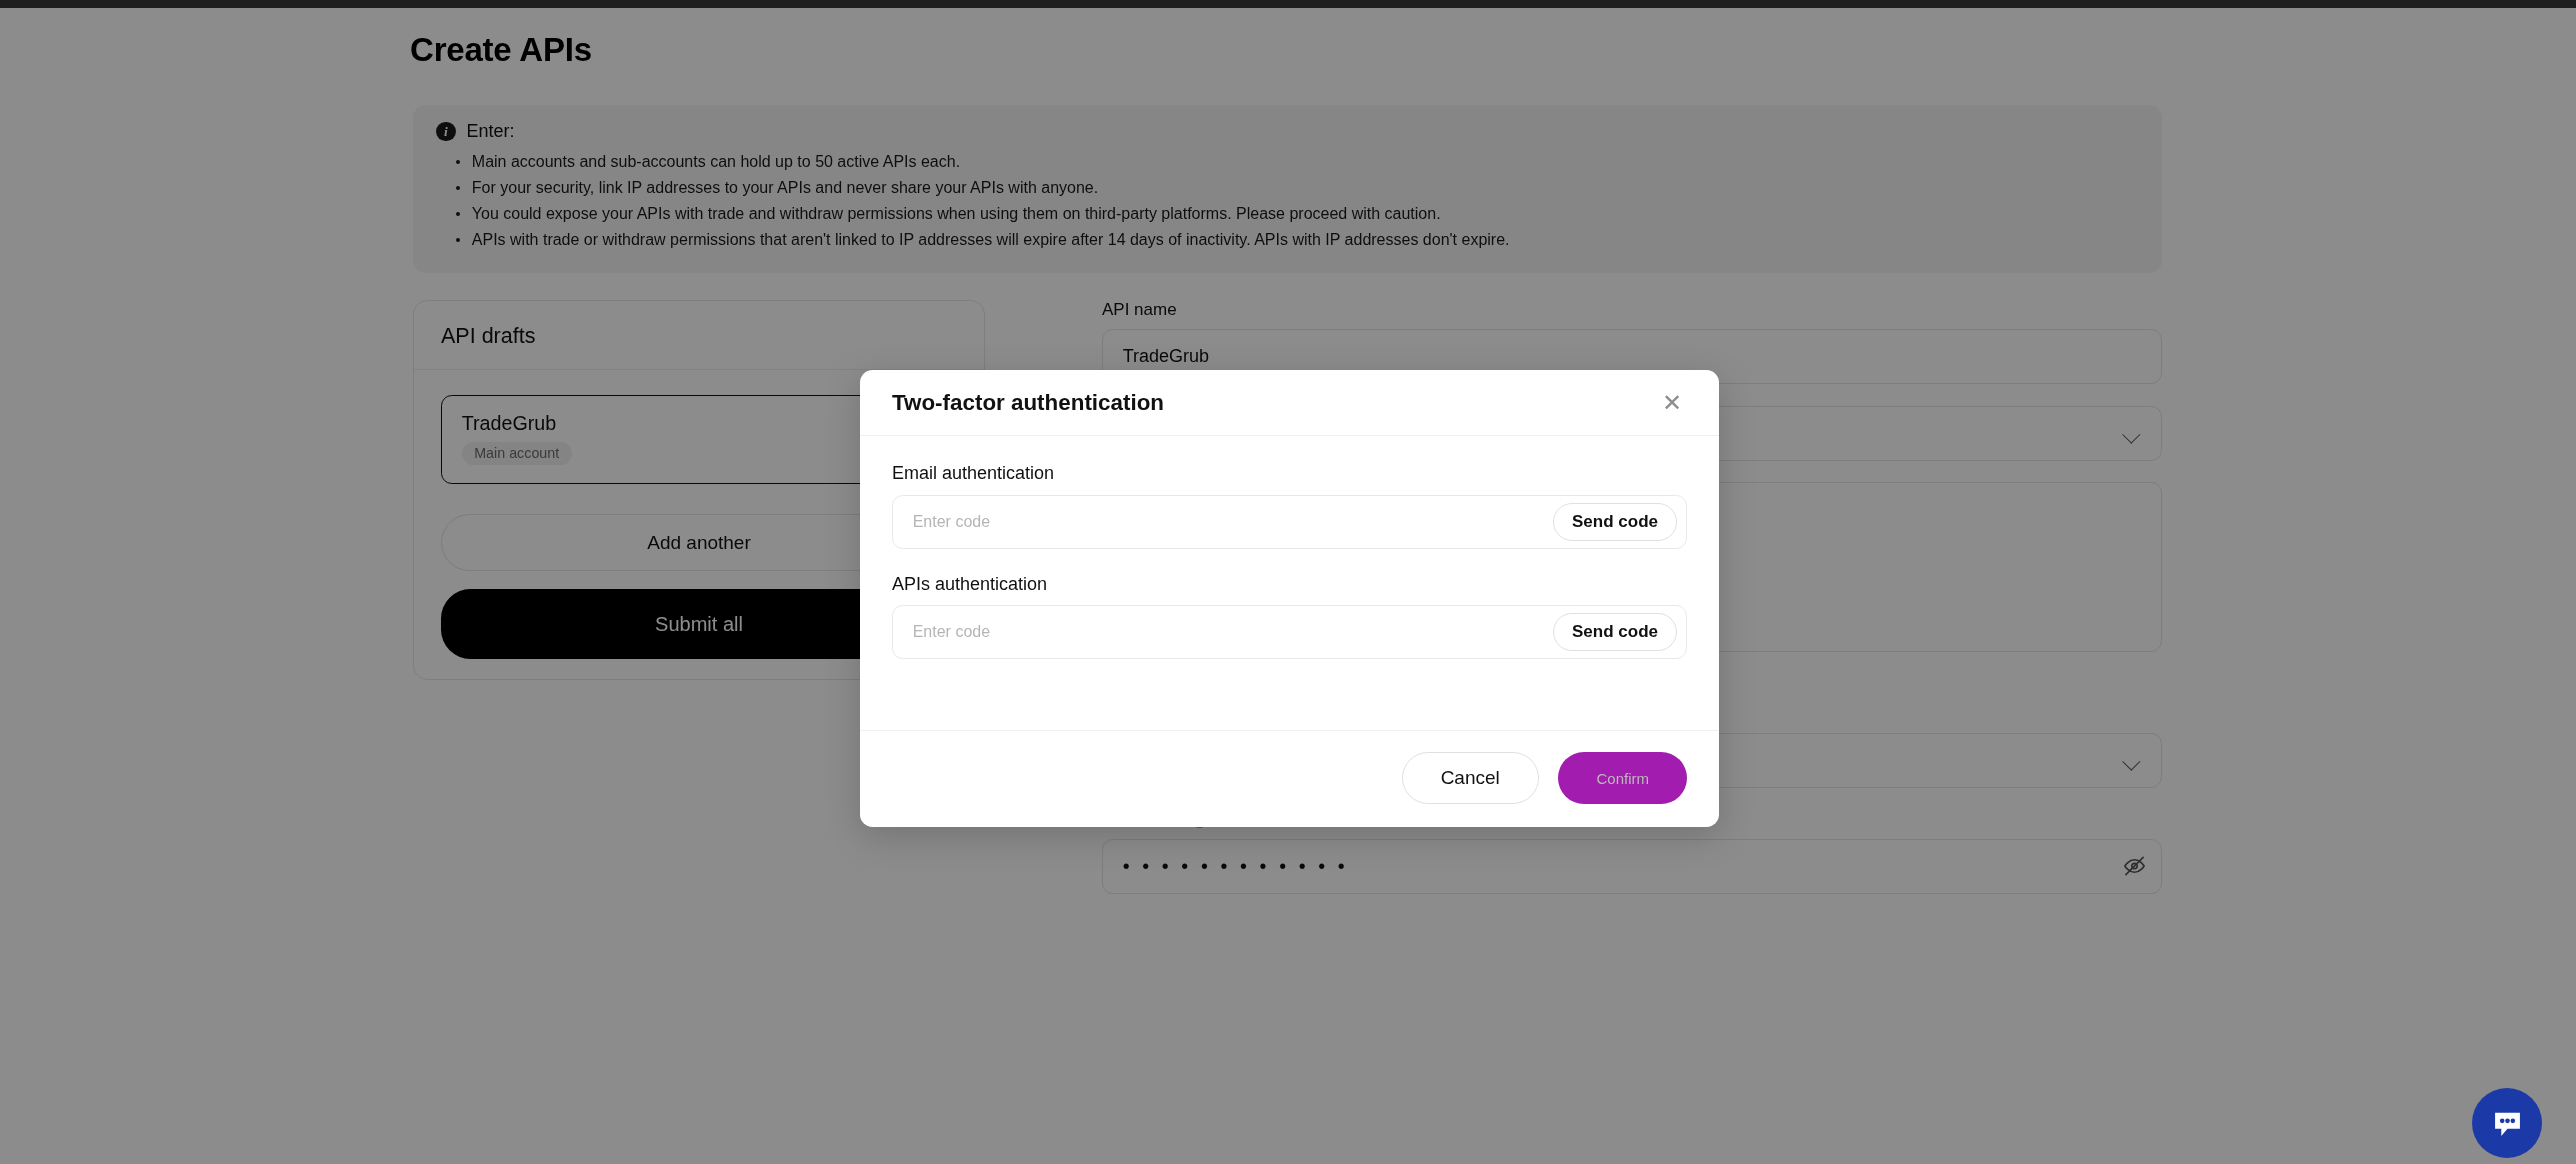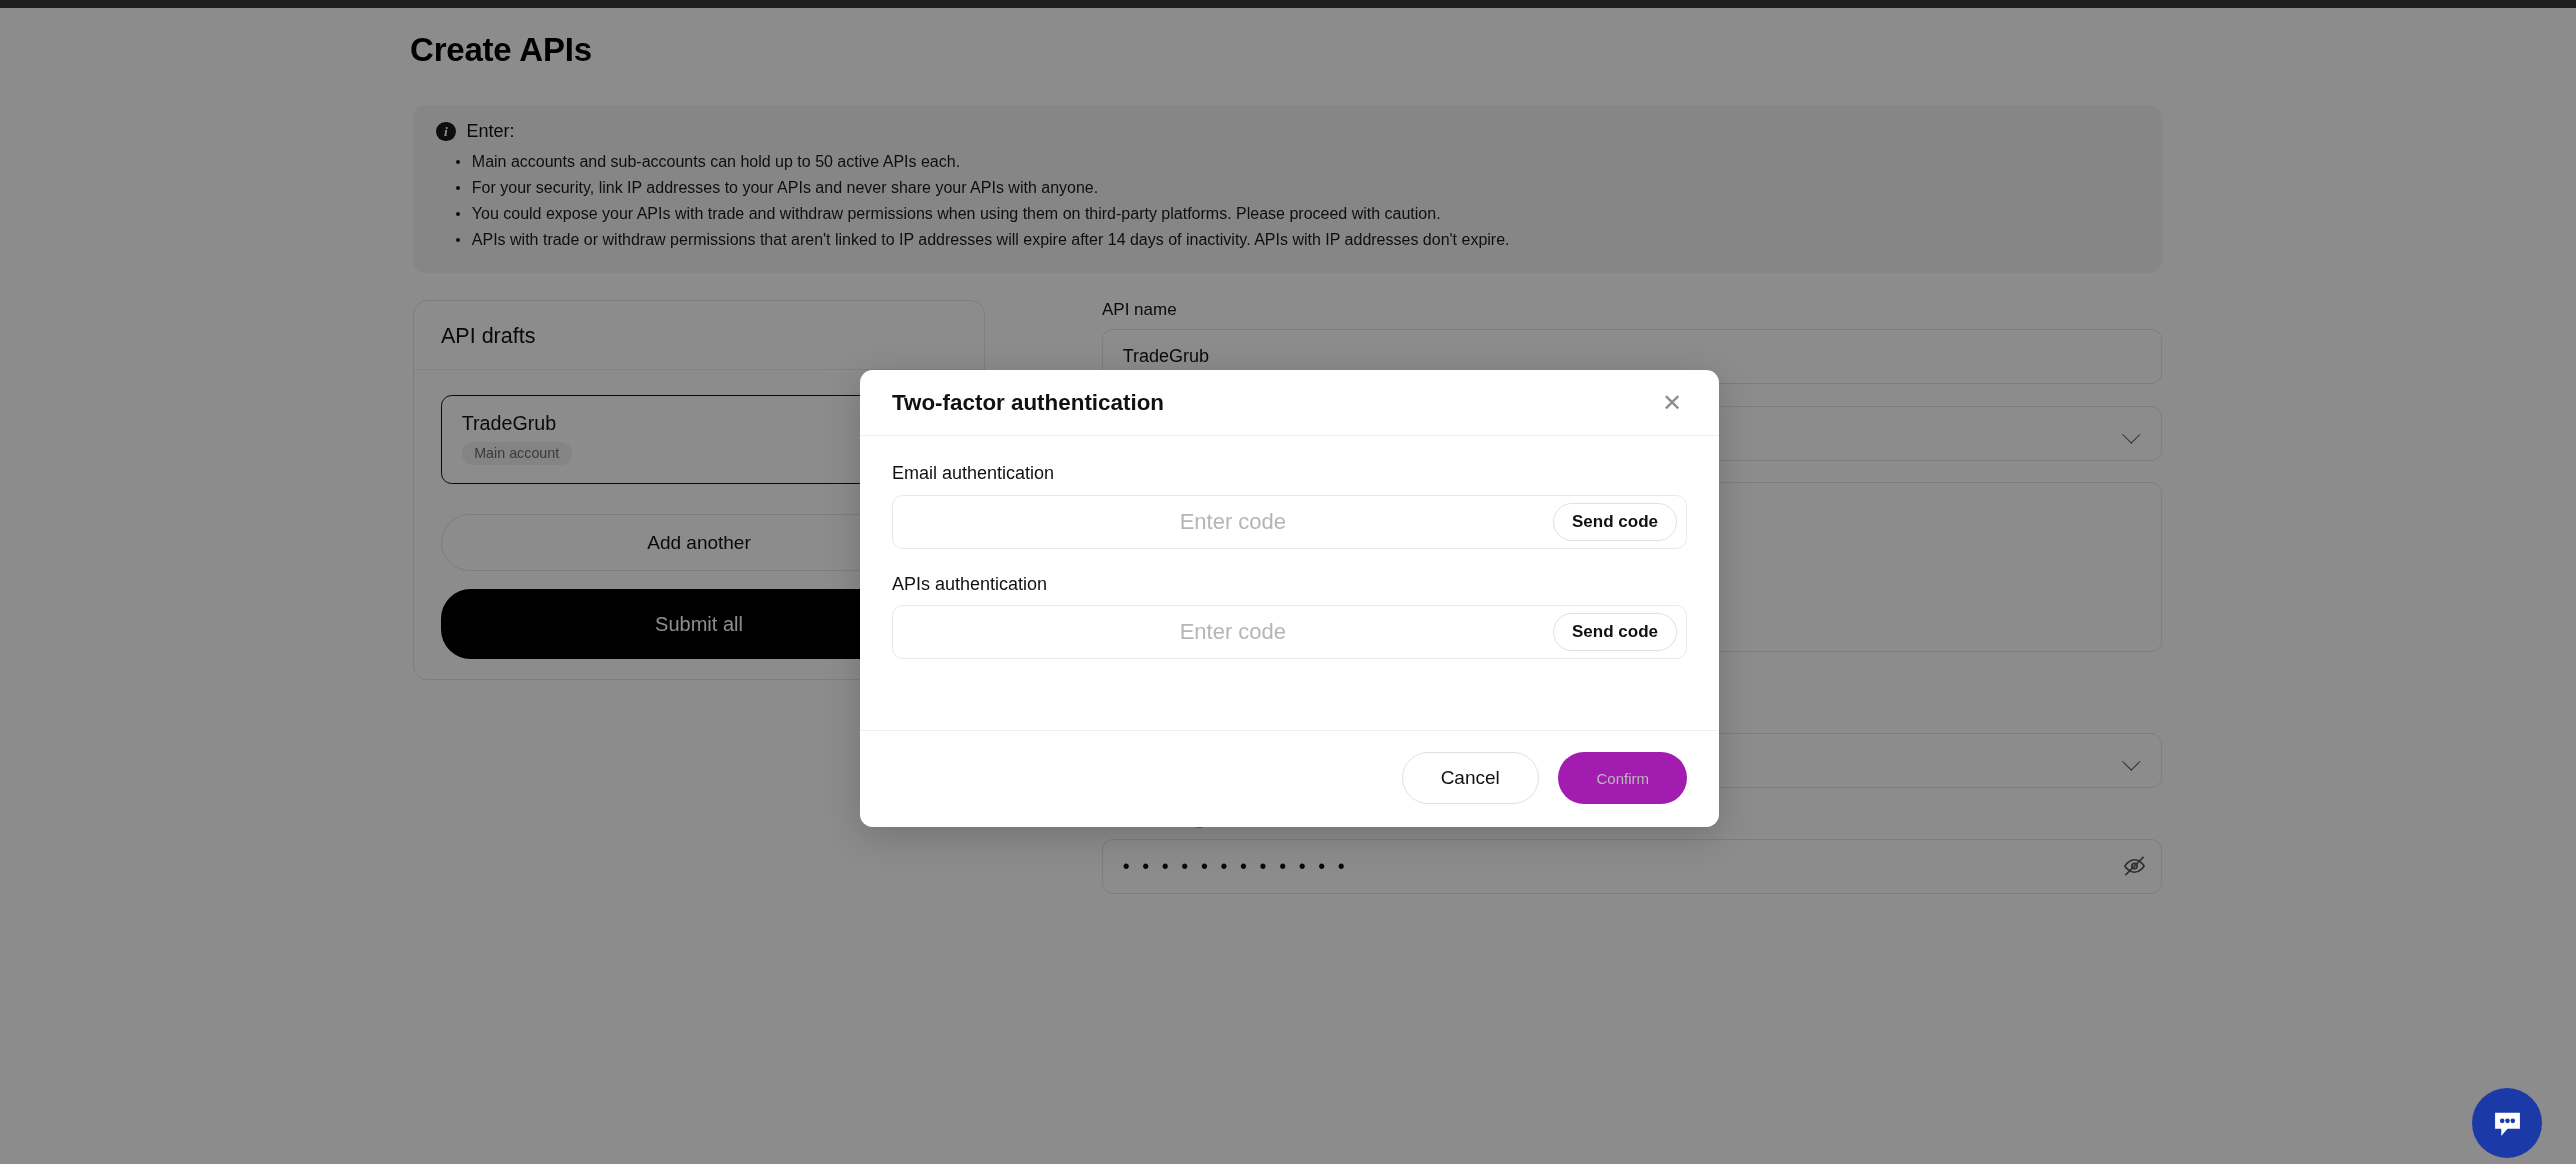--- a/index.html
+++ b/index.html
@@ -385,23 +385,22 @@
     align-items: center;
     padding: 0 9px 0 19.7px;
     margin-bottom: 25px;
   }
   .code-input {
     flex: 1;
     border: none;
     outline: none;
     background: transparent;
     font-family: "Liberation Sans", sans-serif;
-    font-size: 22px;
-    color: #111111;
-    text-align: center;
+    font-size: 16px;
+    color: #111111;
   }
   .code-input::placeholder { color: #b5b5b5; }
   .send-code-btn {
     border: 0.9px solid #e0e0e0;
     border-radius: 19.7px;
     background: #ffffff;
     height: 38px;
     padding: 0 18px;
     font-family: "Liberation Sans", sans-serif;
     font-size: 17px;

